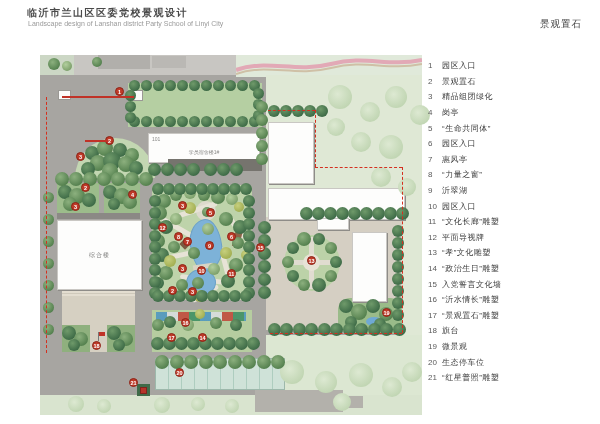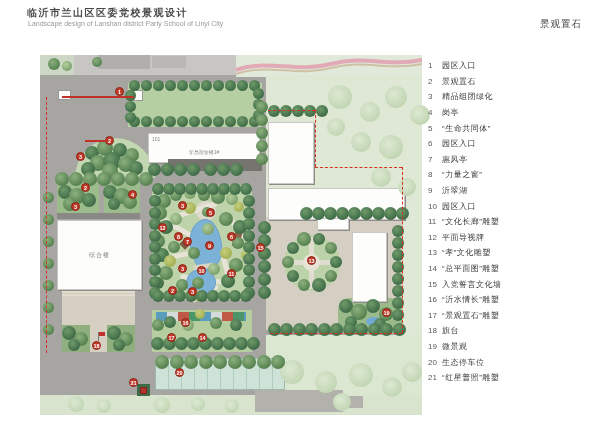--- a/index.html
+++ b/index.html
@@ -451,21 +451,21 @@
     <div class="lrow">
       <span class="lno">12</span>
       <span class="llabel">平面导视牌</span>
     </div>
     <div class="lrow">
       <span class="lno">13</span>
       <span class="llabel">“孝”文化雕塑</span>
     </div>
     <div class="lrow">
       <span class="lno">14</span>
-      <span class="llabel">“总平面图”雕塑</span>
+      <span class="llabel">“政治生日”雕塑</span>
     </div>
     <div class="lrow">
       <span class="lno">15</span>
       <span class="llabel">入党誓言文化墙</span>
     </div>
     <div class="lrow">
       <span class="lno">16</span>
       <span class="llabel">“沂水情长”雕塑</span>
     </div>
     <div class="lrow">

